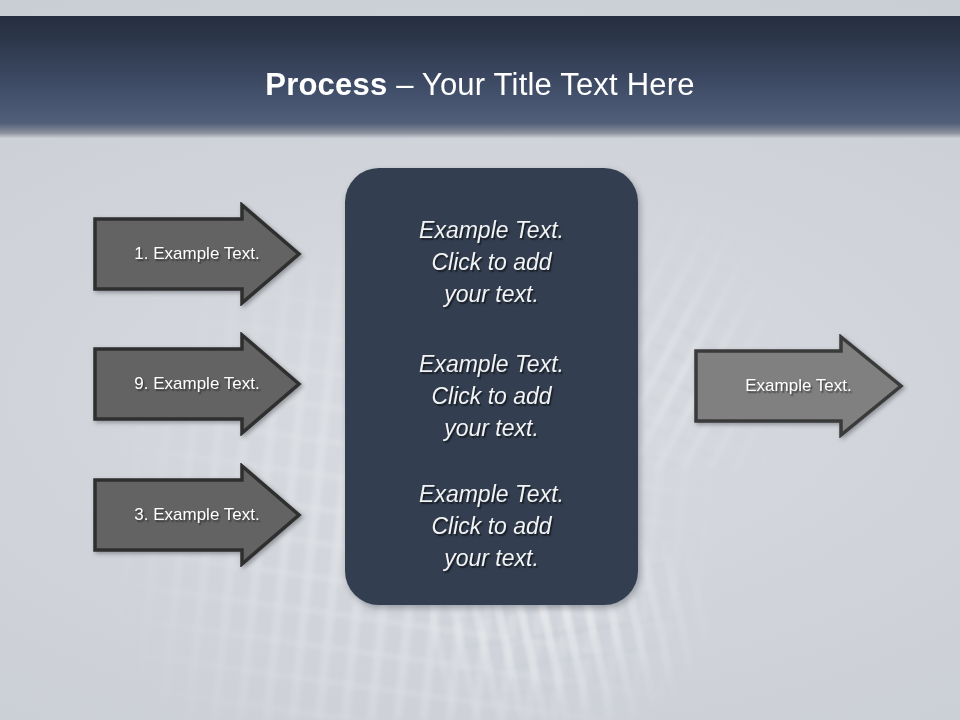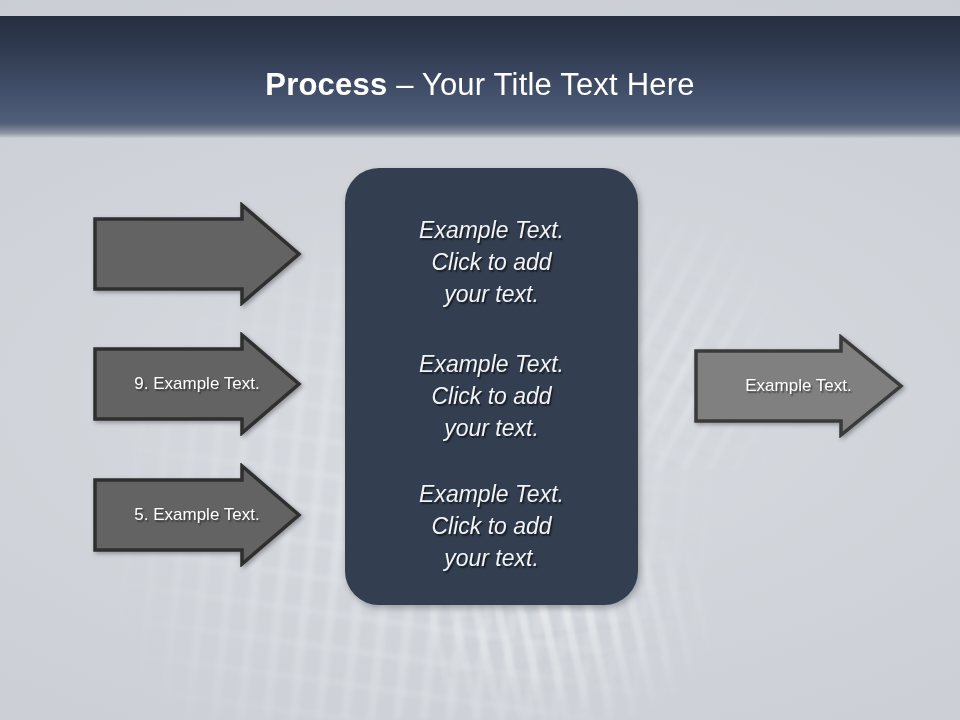--- a/index.html
+++ b/index.html
@@ -176,34 +176,35 @@
   <div class="bg-tex3"></div>
 
   <div class="banner">
     <div class="banner-title"><span class="bold">Process</span><span class="reg"> – Your Title Text Here</span></div>
   </div>
 
   <div class="arrow a1">
     <svg width="210" height="104" viewBox="0 0 210 104">
       <polygon points="3,17 150,17 150,3 207,52 150,101 150,87 3,87" fill="#636363" stroke="#2f2f2f" stroke-width="3.5" stroke-linejoin="miter"></polygon>
     </svg>
+    <div class="arrow-label">1. Example Text.</div>
   </div>
 
   <div class="arrow a2">
     <svg width="210" height="104" viewBox="0 0 210 104">
       <polygon points="3,17 150,17 150,3 207,52 150,101 150,87 3,87" fill="#636363" stroke="#2f2f2f" stroke-width="3.5" stroke-linejoin="miter"></polygon>
     </svg>
     <div class="arrow-label">9. Example Text.</div>
   </div>
 
   <div class="arrow a3">
     <svg width="210" height="104" viewBox="0 0 210 104">
       <polygon points="3,17 150,17 150,3 207,52 150,101 150,87 3,87" fill="#636363" stroke="#2f2f2f" stroke-width="3.5" stroke-linejoin="miter"></polygon>
     </svg>
-    <div class="arrow-label">5. Example Text.</div>
+    <div class="arrow-label">3. Example Text.</div>
   </div>
 
   <div class="center-panel" style="background: rgb(51, 63, 80);">
     <div class="panel-text b0">Example Text.
 Click  to add
 your text.</div>
     <div class="panel-text b1">Example Text.
 Click  to add
 your text.</div>
     <div class="panel-text b2">Example Text.

